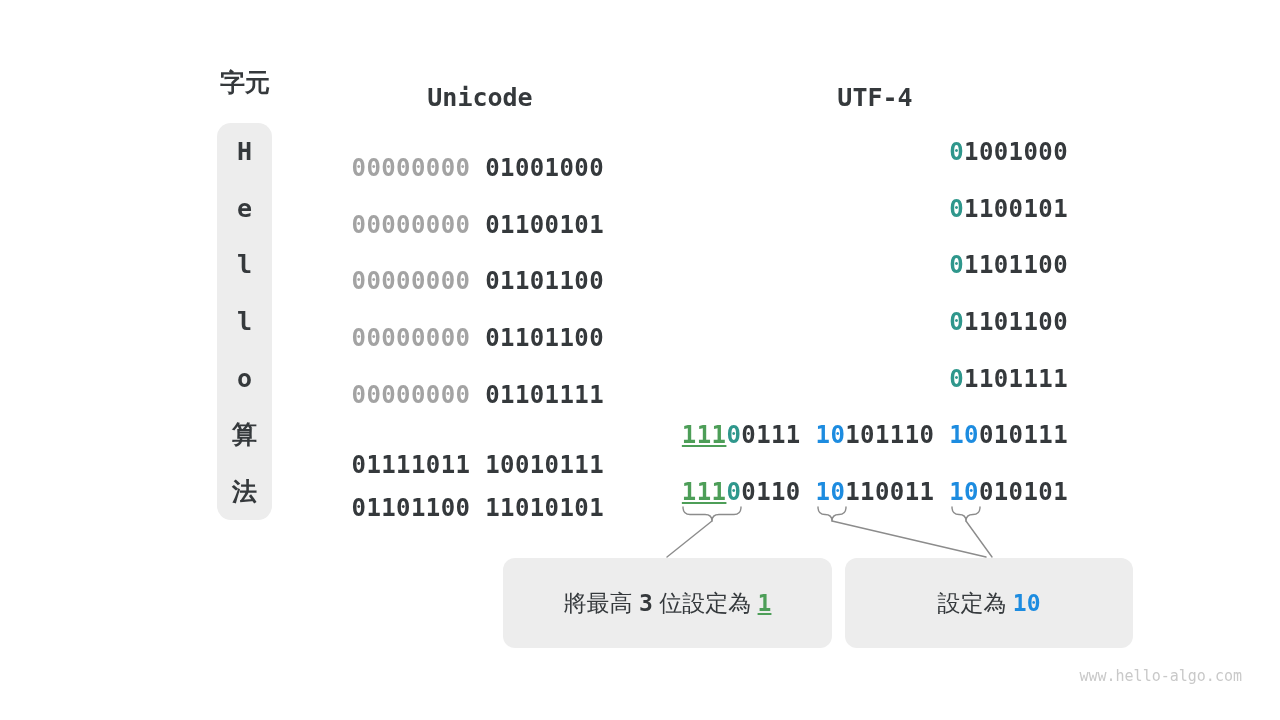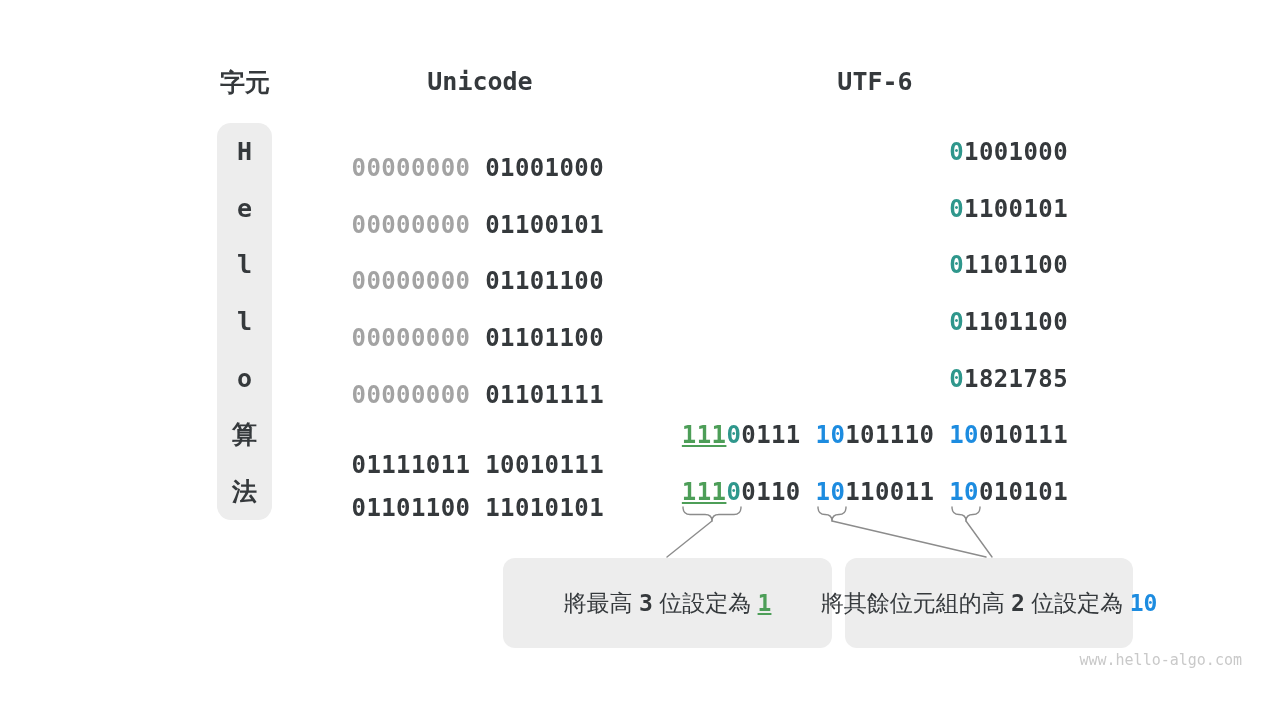--- a/index.html
+++ b/index.html
@@ -1,20 +1,20 @@
 <!DOCTYPE html>
 <html style="--ink: #35393c; --muted_gray: #a3a3a3; --green: #4d9e58; --teal: #2f978c; --blue: #1d8ce0; --panel: #ededed; --connector: #8c8c8c; --watermark_gray: #c9c9c9;"><head>
 <meta charset="utf-8">
 <style>
   html,body{margin:0;padding:0;}
   body{
     width:1280px;height:720px;background:#ffffff;overflow:hidden;position:relative;
     font-family:"Liberation Sans","DejaVu Sans",sans-serif;
   }
-  .mono{font-family:"DejaVu Sans Mono","Liberation Mono",monospace;}
+  .mono{font-family:"DejaVu Sans Mono","Liberation Mono",monospace;margin-top:16px;}
 
   
   .hdr{position:absolute;top:66px;height:32px;line-height:32px;text-align:center;
        font-weight:bold;color:var(--ink);}
   .hdr-char{left:195px;width:100px;font-size:25px;}
   .hdr-unicode{left:380px;width:200px;font-size:25px;}
   .hdr-utf8{left:775px;width:200px;font-size:25px;}
 
   
   .char-pill{position:absolute;left:217px;top:123px;width:55px;height:397px;
@@ -51,40 +51,40 @@
   .watermark{position:absolute;left:1038px;top:651px;width:204px;height:18px;
              line-height:18px;text-align:right;font-size:15px;color:var(--watermark_gray);}
 </style>
 </head>
 <body>
 
 <div class="canvas">
 
   <div class="hdr hdr-char">字元</div>
   <div class="hdr hdr-unicode mono">Unicode</div>
-  <div class="hdr hdr-utf8 mono">UTF-6</div>
+  <div class="hdr hdr-utf8 mono">UTF-4</div>
 
   <div class="char-pill"></div>
 
   <div id="rows">
       <div class="row-cell char-cell" style="top: 136px;">H</div>
       <div class="row-cell unicode-cell" style="top: 136px;"><span class="c-gray">00000000 </span><span class="c-ink">01001000</span></div>
       <div class="row-cell utf8-cell" style="top: 136px;"><span class="c-teal">0</span><span class="c-ink">1001000</span></div>
       <div class="row-cell char-cell" style="top: 193px;">e</div>
       <div class="row-cell unicode-cell" style="top: 193px;"><span class="c-gray">00000000 </span><span class="c-ink">01100101</span></div>
       <div class="row-cell utf8-cell" style="top: 193px;"><span class="c-teal">0</span><span class="c-ink">1100101</span></div>
       <div class="row-cell char-cell" style="top: 249px;">l</div>
       <div class="row-cell unicode-cell" style="top: 249px;"><span class="c-gray">00000000 </span><span class="c-ink">01101100</span></div>
       <div class="row-cell utf8-cell" style="top: 249px;"><span class="c-teal">0</span><span class="c-ink">1101100</span></div>
       <div class="row-cell char-cell" style="top: 306px;">l</div>
       <div class="row-cell unicode-cell" style="top: 306px;"><span class="c-gray">00000000 </span><span class="c-ink">01101100</span></div>
       <div class="row-cell utf8-cell" style="top: 306px;"><span class="c-teal">0</span><span class="c-ink">1101100</span></div>
       <div class="row-cell char-cell" style="top: 363px;">o</div>
       <div class="row-cell unicode-cell" style="top: 363px;"><span class="c-gray">00000000 </span><span class="c-ink">01101111</span></div>
-      <div class="row-cell utf8-cell" style="top: 363px;"><span class="c-teal">0</span><span class="c-ink">1821785</span></div>
+      <div class="row-cell utf8-cell" style="top: 363px;"><span class="c-teal">0</span><span class="c-ink">1101111</span></div>
       <div class="row-cell char-cell" style="top: 419px;">算</div>
       <div class="row-cell unicode-cell" style="top: 433px;"><span class="c-ink">01111011 10010111</span></div>
       <div class="row-cell utf8-cell" style="top: 419px;"><span class="c-green">111</span><span class="c-teal">0</span><span class="c-ink">0111 </span><span class="c-blue">10</span><span class="c-ink">101110 </span><span class="c-blue">10</span><span class="c-ink">010111</span></div>
       <div class="row-cell char-cell" style="top: 476px;">法</div>
       <div class="row-cell unicode-cell" style="top: 476px;"><span class="c-ink">01101100 11010101</span></div>
       <div class="row-cell utf8-cell" style="top: 476px;"><span class="c-green">111</span><span class="c-teal">0</span><span class="c-ink">0110 </span><span class="c-blue">10</span><span class="c-ink">110011 </span><span class="c-blue">10</span><span class="c-ink">010101</span></div>
     </div>
 
   <svg class="overlay" width="1280" height="720" viewBox="0 0 1280 720">
     <path d="M683 507 Q683 514.5 690 514.5 L705 514.5 Q712 514.5 712 521 Q712 514.5 719 514.5 L734 514.5 Q741 514.5 741 507"></path>
@@ -92,18 +92,17 @@
     <path d="M952 507 Q952 514.5 959 514.5 Q966 514.5 966 521 Q966 514.5 973 514.5 Q980 514.5 980 507"></path>
     <line x1="712" y1="521" x2="667" y2="557"></line>
     <line x1="832" y1="521" x2="986" y2="557"></line>
     <line x1="966" y1="521" x2="992" y2="557"></line>
   </svg>
 
   <div class="callout callout-left" id="callout-0">
       <div class="line"><span class="c-ink">將最高 </span><span class="c-ink f-mono">3</span><span class="c-ink"> 位設定為 </span><span class="c-green f-mono">1</span></div>
     </div>
   <div class="callout callout-right" id="callout-1">
-      <div class="line"><span class="c-ink">將其餘位元組的高 </span><span class="c-ink f-mono">2</span><span class="c-ink"> 位</span></div>
       <div class="line"><span class="c-ink">設定為 </span><span class="c-blue f-mono">10</span></div>
     </div>
 
   <div class="watermark mono">www.hello-algo.com</div>
 </div>
 
 </body></html>

